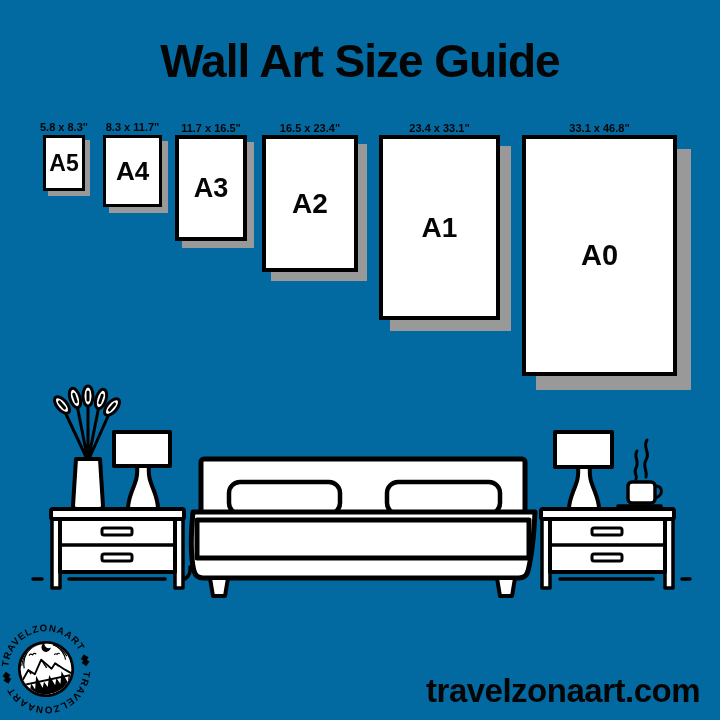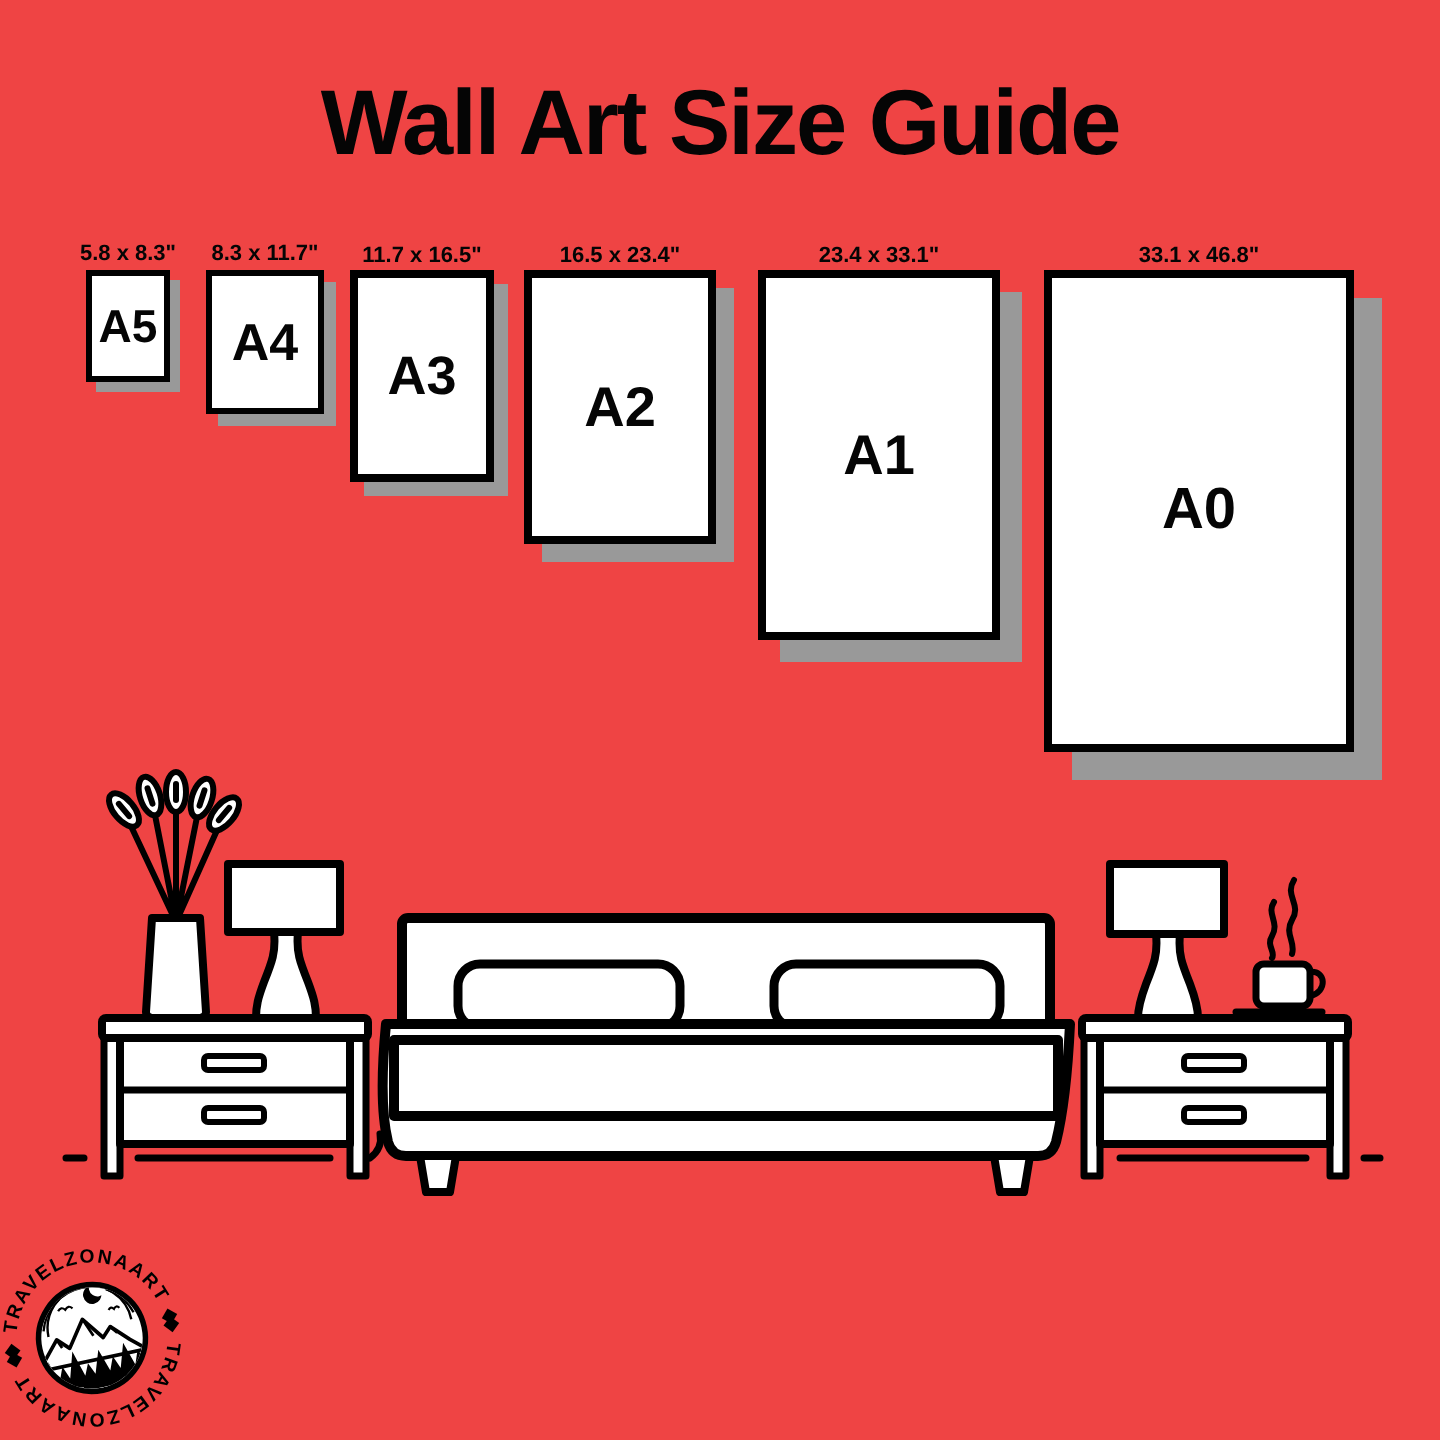--- a/index.html
+++ b/index.html
@@ -1,16 +1,16 @@
 <!DOCTYPE html>
 <html><head>
 <meta charset="utf-8">
 <style>
   html,body{margin:0;padding:0;background:#fff;}
-  .canvas{position:relative;width:720px;height:720px;background:#ef4444;overflow:hidden;
+  .canvas{position:relative;width:720px;height:720px;background:#0369a1;overflow:hidden;
           font-family:"Liberation Sans",sans-serif;color:#050505;}
 
   
   .title{position:absolute;left:0;top:34px;width:100%;text-align:center;
          font-size:46px;font-weight:700;letter-spacing:-1px;}
 
   
   .frame{position:absolute;background:#fff;border:4px solid #000;box-sizing:border-box;
          display:flex;align-items:center;justify-content:center;font-weight:700;}
   .frame .dim{position:absolute;bottom:calc(100% + 5px);left:50%;transform:translateX(-50%);
@@ -165,14 +165,15 @@
         <path d="M18,62 L31,47 L37,53 L47,39 L56,51 L61,46 L70,55 L78,62 Z" fill="#fff" stroke="#000" stroke-width="2" stroke-linejoin="round"></path>
         <path d="M47,39 L51,49 M31,47 L33,52 M61,46 L64,50" stroke="#000" stroke-width="1.5"></path>
         <path d="M20,72 L24,58 L28,72 Z M27,72 L31,62 L35,72 Z M33,72 L38,55 L43,72 Z M41,72 L45,63 L49,72 Z M47,72 L52,57 L57,72 Z M55,72 L59,62 L63,72 Z M61,72 L66,56 L71,72 Z M69,72 L73,61 L77,72 Z M18,70 L82,70 L82,74 L18,74 Z" fill="#000"></path>
         <path d="M17,73 L83,73 L83,81 L17,81 Z" fill="#000"></path>
         <path d="M28,76 h12 M48,78 h14 M33,79.5 h9" stroke="#fff" stroke-width="1.4"></path>
         <path d="M42,84.5 h12" stroke="#000" stroke-width="2"></path>
       </g>
     </g>
   </svg>
 
+  <div class="site">travelzonaart.com</div>
 
 </div>
 
 </body></html>

